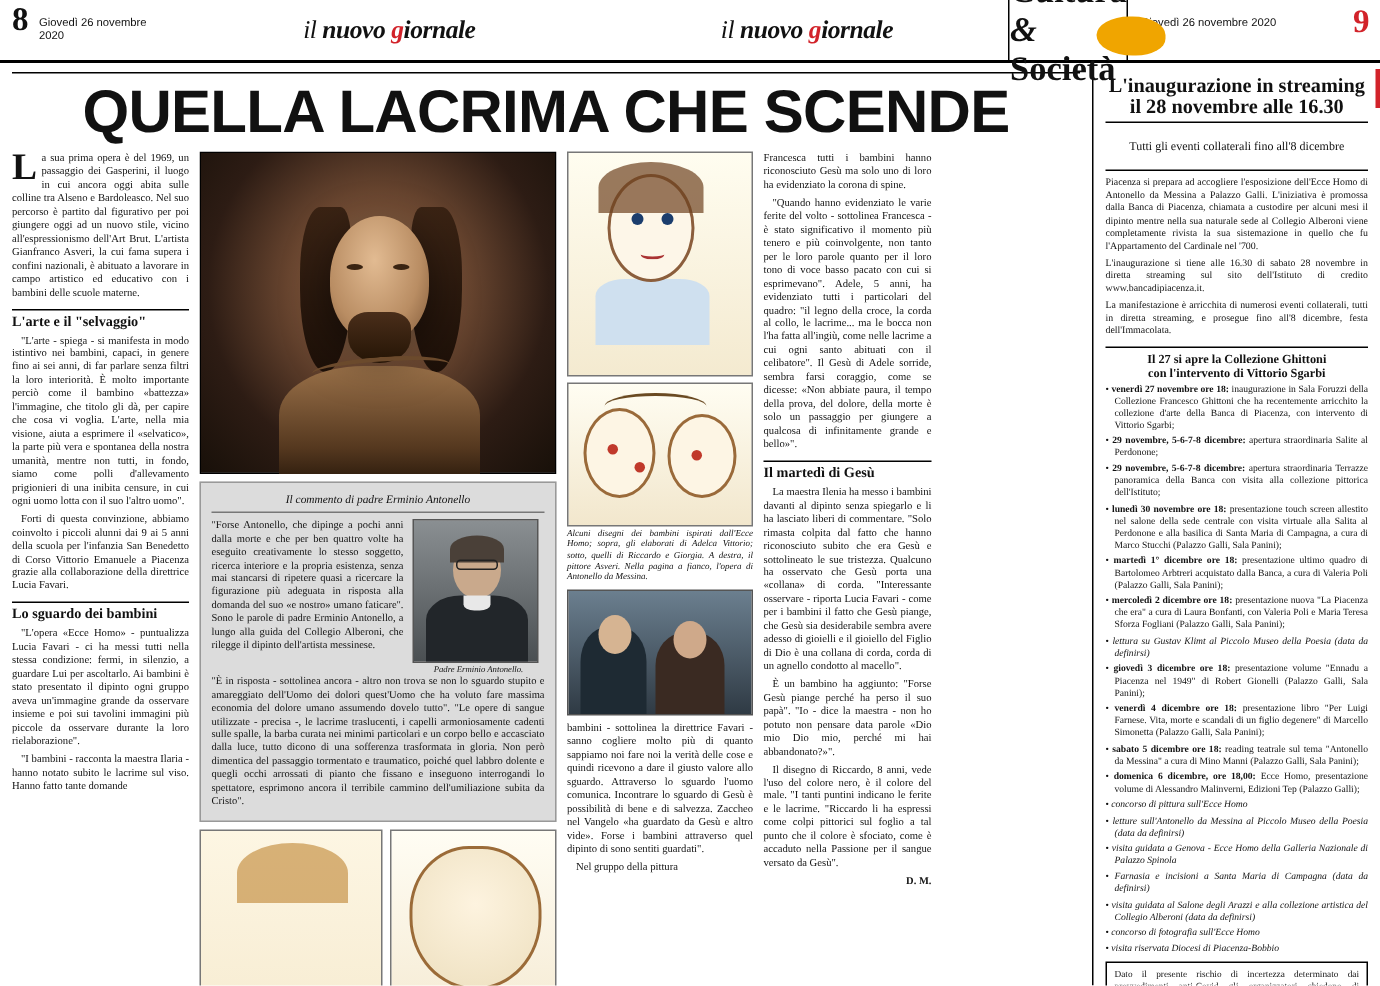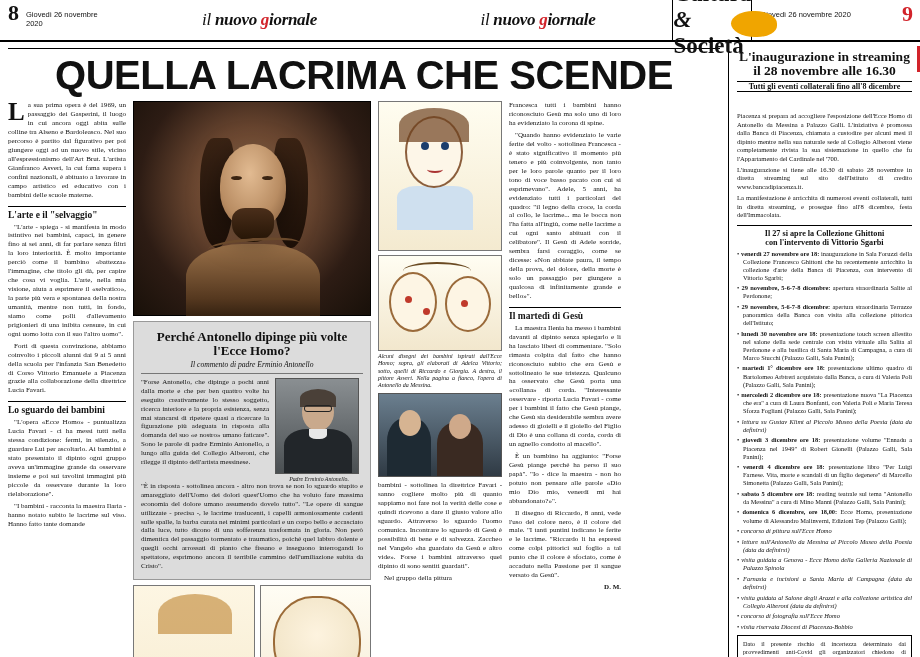--- a/index.html
+++ b/index.html
@@ -347,26 +347,26 @@
     text-align: center;
     margin: 2px 0 3px 0;
     position: relative;
   }
   .rail-title .redbar {
     position: absolute; right: -8px; top: -4px;
     width: 3px; height: 26px; background: #d2232a;
   }
   .rail-sub {
     text-align: center;
-    font-weight: bold;
+    font-weight: normal;
     font-size: 8px;
     border-top: 0.8px solid #000;
     border-bottom: 0.8px solid #000;
-    padding: 0 0;
-    margin-bottom: 20px;
+    padding: 11px 0;
+    margin-bottom: 4px;
   }
   .rail p {
     font-size: 6.6px;
     line-height: 1.28;
     text-align: justify;
     margin: 0 0 3px 0;
   }
   .rail h4 {
     font-size: 8.2px;
     font-weight: bold;
@@ -465,22 +465,20 @@
               <div class="body"></div>
               <div class="face"></div>
               <div class="eyeL"></div>
               <div class="eyeR"></div>
               <div class="beard"></div>
               <div class="rope"></div>
             </div>
           </div>
 
           <div class="grey-box">
-            <h3>Perché Antonello dipinge
-più volte l'Ecce Homo?</h3>
             <div class="sub">Il commento di padre Erminio Antonello</div>
             <div class="grey-inner">
               <div class="grey-col">
                 <p>"Forse Antonello, che dipinge a pochi anni dalla morte e che per ben quattro volte ha eseguito creativamente lo stesso soggetto, ricerca interiore e la propria esistenza, senza mai stancarsi di ripetere quasi a ricercare la figurazione più adeguata in risposta alla domanda del suo «e nostro» umano faticare". Sono le parole di padre Erminio Antonello, a lungo alla guida del Collegio Alberoni, che rilegge il dipinto dell'artista messinese.</p>
               </div>
               <div class="grey-col" style="flex:0 0 88px;">
                 <div class="photo-priest">
                   <div class="torso"></div>
                   <div class="head"></div>
                   <div class="hair"></div>
@@ -535,21 +533,21 @@
 
           <p class="body" style="margin-top:4px;">bambini - sottolinea la direttrice Favari - sanno cogliere molto più di quanto sappiamo noi fare noi la verità delle cose e quindi ricevono a dare il giusto valore allo sguardo. Attraverso lo sguardo l'uomo comunica. Incontrare lo sguardo di Gesù è possibilità di bene e di salvezza. Zaccheo nel Vangelo «ha guardato da Gesù e altro vide». Forse i bambini attraverso quel dipinto di sono sentiti guardati".</p>
           <p class="body indent">Nel gruppo della pittura</p>
         </div>
 
         <div class="col col-4">
           <p class="body">Francesca tutti i bambini hanno riconosciuto Gesù ma solo uno di loro ha evidenziato la corona di spine.</p>
           <p class="body indent">"Quando hanno evidenziato le varie ferite del volto - sottolinea Francesca - è stato significativo il momento più tenero e più coinvolgente, non tanto per le loro parole quanto per il loro tono di voce basso pacato con cui si esprimevano". Adele, 5 anni, ha evidenziato tutti i particolari del quadro: "il legno della croce, la corda al collo, le lacrime... ma le bocca non l'ha fatta all'ingiù, come nelle lacrime a cui ogni santo abituati con il celibatore". Il Gesù di Adele sorride, sembra farsi coraggio, come se dicesse: «Non abbiate paura, il tempo della prova, del dolore, della morte è solo un passaggio per giungere a qualcosa di infinitamente grande e bello»".</p>
           <div class="subhead">Il martedì di Gesù</div>
           <p class="body indent">La maestra Ilenia ha messo i bambini davanti al dipinto senza spiegarlo e li ha lasciato liberi di commentare. "Solo rimasta colpita dal fatto che hanno riconosciuto subito che era Gesù e sottolineato le sue tristezza. Qualcuno ha osservato che Gesù porta una «collana» di corda. "Interessante osservare - riporta Lucia Favari - come per i bambini il fatto che Gesù piange, che Gesù sia desiderabile sembra avere adesso di gioielli e il gioiello del Figlio di Dio è una collana di corda, corda di un agnello condotto al macello".</p>
-          <p class="body indent">È un bambino ha aggiunto: "Forse Gesù piange perché ha perso il suo papà". "Io - dice la maestra - non ho potuto non pensare alle parole «Dio mio Dio mio, venerdì mi hai abbandonato?»".</p>
+          <p class="body indent">È un bambino ha aggiunto: "Forse Gesù piange perché ha perso il suo papà". "Io - dice la maestra - non ho potuto non pensare data parole «Dio mio Dio mio, perché mi hai abbandonato?»".</p>
           <p class="body indent">Il disegno di Riccardo, 8 anni, vede l'uso del colore nero, è il colore del male. "I tanti puntini indicano le ferite e le lacrime. "Riccardo li ha espressi come colpi pittorici sul foglio a tal punto che il colore è sfociato, come è accaduto nella Passione per il sangue versato da Gesù".</p>
           <div class="sign">D. M.</div>
         </div>
 
       </div>
     </div>
 
     <div class="right-rail rail">
       <div class="rail-title" style="white-space:pre-line;">L'inaugurazione in streaming
 il 28 novembre alle 16.30<span class="redbar"></span></div>

